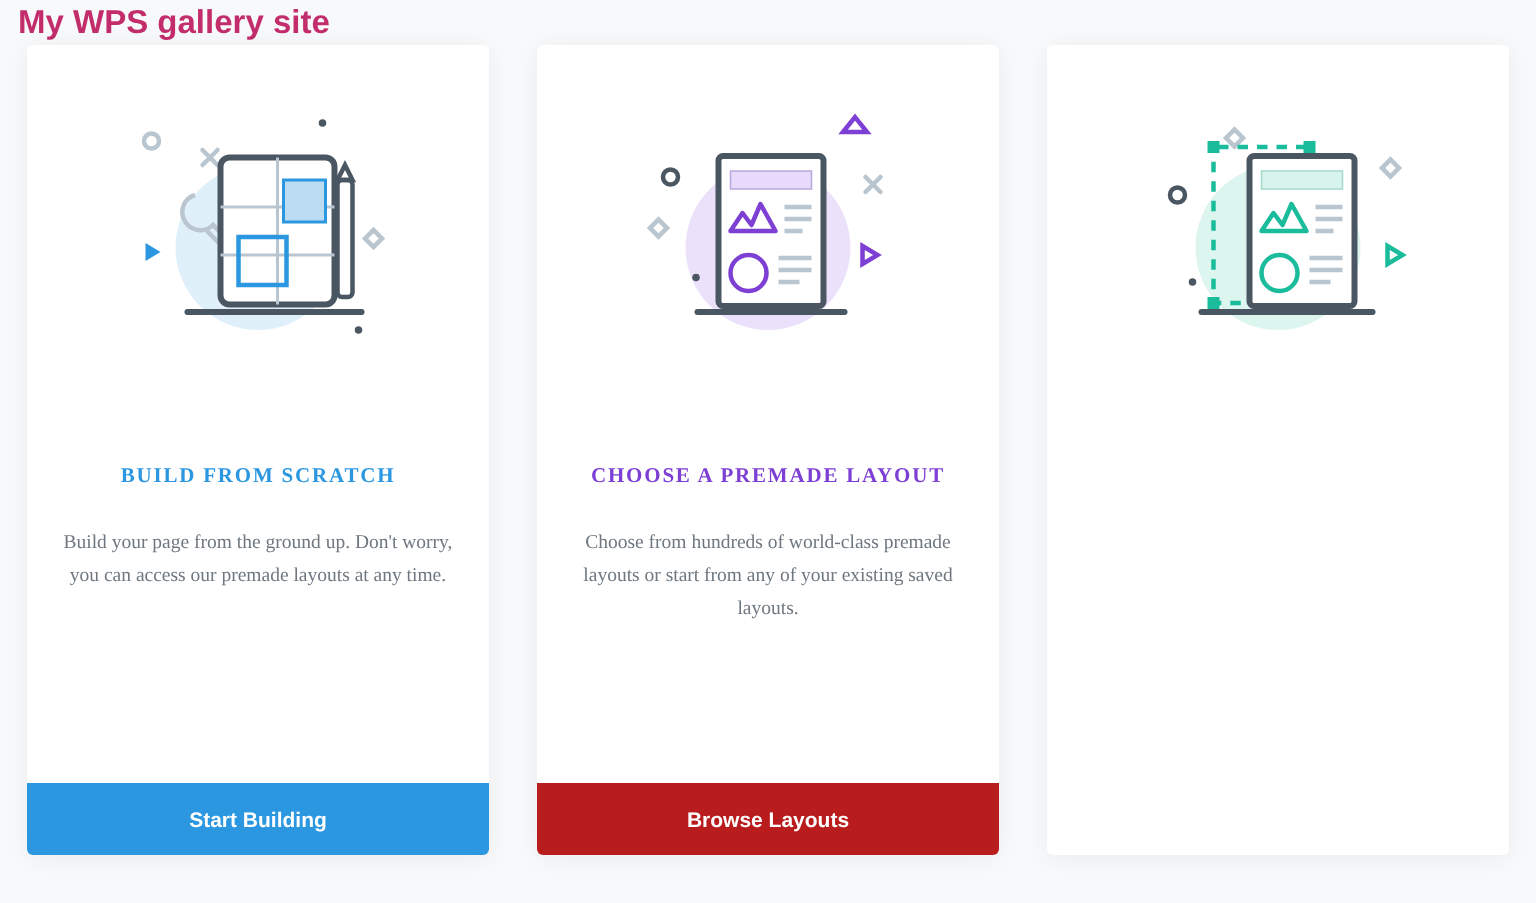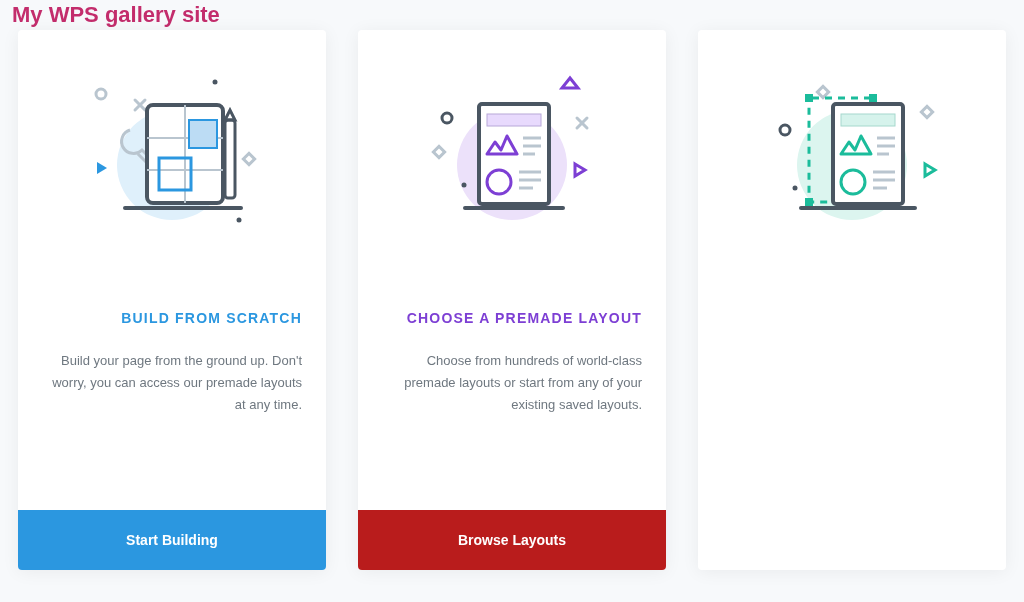--- a/index.html
+++ b/index.html
@@ -42,36 +42,37 @@
   }
   .card-illus {
     height: 240px;
     display: flex;
     align-items: center;
     justify-content: center;
     padding-top: 20px;
   }
   .card-body {
     flex: 1;
-    text-align: right;
+    text-align: center;
     padding: 40px 24px 20px;
+    font-family: Liberation Serif, serif;
   }
   .card-title {
     font-size: 14px;
     font-weight: 700;
     letter-spacing: 1.2px;
     margin-bottom: 24px;
   }
   .card-desc {
     font-size: 13px;
     line-height: 1.7;
     color: #6f7880;
   }
   .card-btn {
-    height: 60px;
+    height: 48px;
     display: flex;
     align-items: center;
     justify-content: center;
     color: #fff;
     font-size: 14px;
     font-weight: 600;
     cursor: pointer;
   }
   .c1 .card-title { color: #2b97e0; }
   .c2 .card-title { color: #7d3fd4; }

